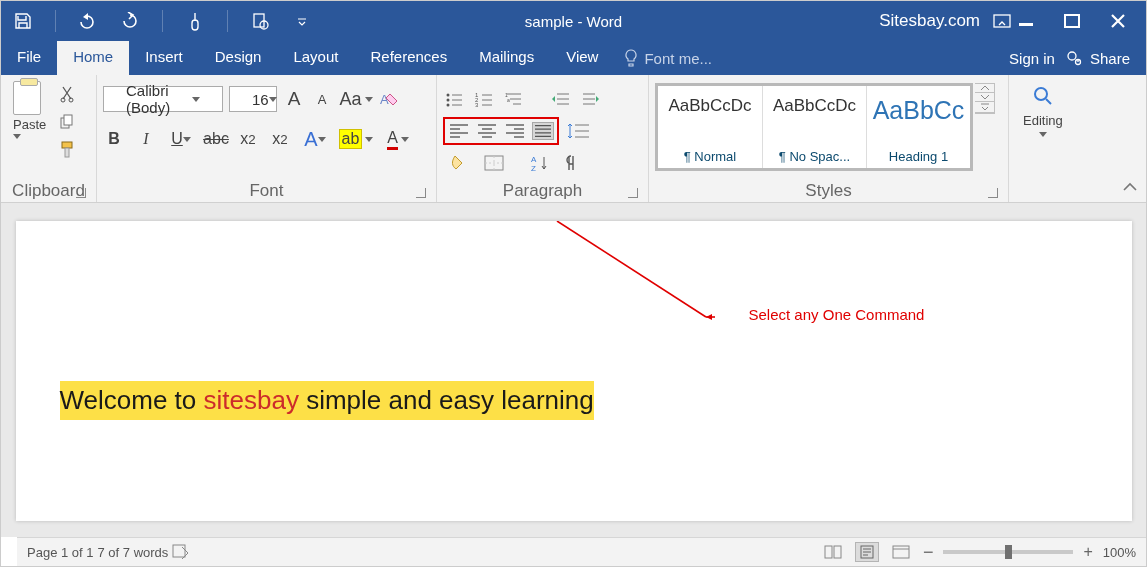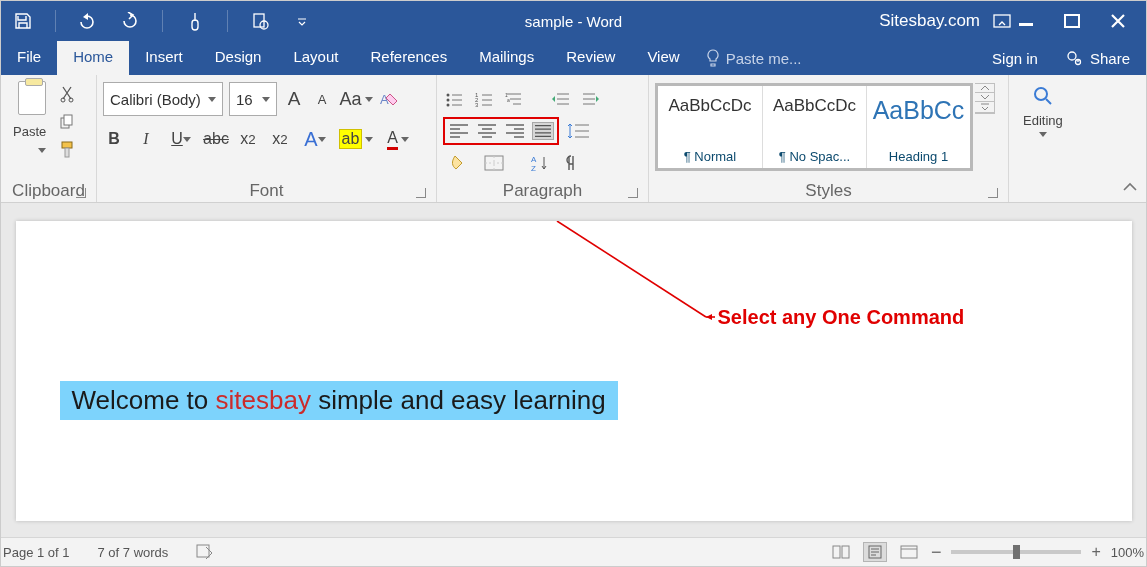--- a/index.html
+++ b/index.html
@@ -11,38 +11,38 @@
 .qa-sep { width:1px; height:22px; background: rgba(255,255,255,.25); margin: 0 2px; }
 .titlebar .title { position:absolute; left:50%; transform:translateX(-50%); font-size:15px; }
 .site-label { margin-left:auto; font-size:17px; padding-right:10px; }
 .win-controls { display: flex; gap: 22px; padding-right:16px; align-items:center; }
 .win-ico { width:24px; height:24px; display:flex; align-items:center; justify-content:center; cursor:pointer; }
 
 .tabbar { height: 34px; background: #2b579a; display: flex; align-items: stretch; color:#fff; font-size:15px; }
 .tab { padding: 7px 16px 0 16px; cursor:pointer; }
 .tab.active { background:#f3f3f3; color:#2b579a; }
 .tell-me { color: #c7d3e8; display:flex; align-items:center; gap:6px; padding:0 10px; }
-.tab-right { margin-left:auto; display:flex; align-items:center; gap:26px; padding-right:16px; }
+.tab-right { margin-left:auto; display:flex; align-items:center; gap:9px; padding-right:16px; }
 .share { display:flex; align-items:center; gap:6px; }
 
 .ribbon { height: 128px; background:#f3f3f3; border-bottom:1px solid #d0d0d0; display:flex; align-items:stretch; font-size:12px; position:relative; }
 .rib-group { border-right:1px solid #d8d8d8; display:flex; flex-direction:column; padding:4px 6px 0 6px; position:relative; }
 .rib-label { text-align:center; color:#666; font-size:17px; height:22px; display:flex; align-items:center; justify-content:center; position:relative; }
 .rib-dlg { position:absolute; right:4px; bottom:4px; width:10px; height:10px; border:1px solid #888; border-top:none; border-left:none; }
 .rib-body { flex:1; display:flex; }
 
 .clip-col { display:flex; flex-direction:column; align-items:center; }
-.paste { display:flex; flex-direction:column; align-items:flex-end; padding:2px 6px; gap:9px; cursor:pointer; }
+.paste { display:flex; flex-direction:column; align-items:flex-start; padding:2px 6px; gap:2px; cursor:pointer; }
 .paste .pico { width:28px; height:34px; border:1px solid #aaa; border-radius:2px; background:#fff; position:relative; }
 .paste .pico::after { content:""; position:absolute; top:-4px; left:6px; width:16px; height:6px; border:1px solid #aaa; background:#f7e9a0; border-radius:2px; }
 .paste-label { font-size:13px; color:#444; }
 .clip-side { display:flex; flex-direction:column; gap:6px; padding:4px 4px 0 4px; }
 
 .font-row { display:flex; align-items:center; gap:6px; height:32px; }
-.font-box { background:#fff; border:1px solid #ababab; height:34px; display:flex; align-items:center; padding:0 6px; font-size:15px; color:#333; }
+.font-box { background:#fff; border:1px solid #ababab; height:26px; display:flex; align-items:center; padding:0 22px; font-size:15px; color:#333; }
 .font-box.name { width:120px; justify-content:space-between; }
 .font-box.size { width:48px; justify-content:space-between; }
 .dd-tri { width:0; height:0; border-left:4px solid transparent; border-right:4px solid transparent; border-top:5px solid #666; }
 .ml-ico { width:22px; height:22px; display:flex; align-items:center; justify-content:center; cursor:pointer; color:#444; }
 .font-row2 { display:flex; align-items:center; gap:10px; height:40px; padding-top:4px; font-size:16px; color:#333; }
 .b { font-weight:bold; }
 .i { font-style:italic; font-family:Georgia,serif; }
 .u { text-decoration:underline; }
 .strike { text-decoration:line-through; position:relative; }
 .texteffect { color:#396fd4; font-family:Georgia,serif; }
@@ -65,26 +65,26 @@
 .gal-scroll div { flex:1; display:flex; align-items:center; justify-content:center; border-bottom:1px solid #c0c0c0; cursor:pointer; }
 
 .editing { display:flex; flex-direction:column; align-items:center; padding:6px 8px; }
 .editing .mag { width:22px; height:22px; }
 .collapse-ribbon { position:absolute; right:8px; bottom:6px; cursor:pointer; }
 
 .canvas-wrap { background:#e9e9e9; height:334px; display:flex; justify-content:center; padding:18px 0; position:relative; overflow:hidden; }
 .page { width:1116px; background:#fff; box-shadow:0 0 4px rgba(0,0,0,.2); position:relative; height:300px; }
 
 .annotation-line { position:absolute; top:0; left:0; pointer-events:none; }
-.callout-text { position:absolute; color:#e00000; font-weight:bold; font-size:20px; }
-
-.sel-text { position:absolute; left:44px; top:160px; background:#7dd3fc; padding:4px 12px; font-size:26px; color:#1a1a1a; white-space:nowrap; }
+.callout-text { position:absolute; color:#e00000; font-weight:normal; font-size:15px;margin-left:31px; }
+
+.sel-text { position:absolute; left:44px; top:160px; background:#fde047; padding:4px 0; font-size:26px; color:#1a1a1a; white-space:nowrap; }
 .sel-text .red { color:#cc2b2b; }
 
-.statusbar { height:29px; background:#f3f3f3; border-top:1px solid #d6d6d6; display:flex; align-items:center; font-size:13px; color:#555; padding:0 2px; gap:28px; position:absolute; bottom:0; left:0; right:0; }
+.statusbar { height:29px; background:#f3f3f3; border-top:1px solid #d6d6d6; display:flex; align-items:center; font-size:13px; color:#555; padding:0 10px; gap:4px; position:absolute; bottom:0; left:16px; right:0; }
 .st-right { margin-left:auto; display:flex; align-items:center; gap:10px; }
 .view-btn { width:24px; height:20px; border:1px solid transparent; display:flex; align-items:center; justify-content:center; cursor:pointer; }
 .view-btn.active { background:#dcdcdc; border-color:#b4b4b4; }
 .zoom-slider { width:130px; height:4px; background:#c9c9c9; position:relative; }
 .zoom-slider .thumb { position:absolute; top:-5px; left:62px; width:7px; height:14px; background:#707070; }
 </style>
 </head>
 <body>
 
 <div class="titlebar">
@@ -154,27 +154,26 @@
 </div>
 
 <div class="tabbar">
   <div class="tab">File</div>
   <div class="tab active">Home</div>
   <div class="tab">Insert</div>
   <div class="tab">Design</div>
   <div class="tab">Layout</div>
   <div class="tab">References</div>
   <div class="tab">Mailings</div>
-  <div class="tab">Review</div>
   <div class="tab">View</div>
   <div class="tell-me">
     <svg width="14" height="18" viewBox="0 0 14 18">
         <path d="M7 1a5 5 0 0 1 3 9v2H4v-2a5 5 0 0 1 3-9zM5 15h4v2H5z" fill="none" stroke="#c7d3e8" stroke-width="1.2"></path>
       </svg>
-    <span>Paste me...</span>
+    <span>Font me...</span>
   </div>
   <div class="tab-right">
     <span style="cursor:pointer">Sign in</span>
     <div class="share">
       <svg width="20" height="20" viewBox="0 0 20 20">
           <circle cx="8" cy="8" r="4" fill="none" stroke="#fff" stroke-width="1.3"></circle>
           <circle cx="14" cy="14" r="2.5" fill="none" stroke="#fff" stroke-width="1.3"></circle>
           <path d="M14 14v-3" stroke="#fff" stroke-width="1.3"></path>
         </svg>
       <span>Share</span>

